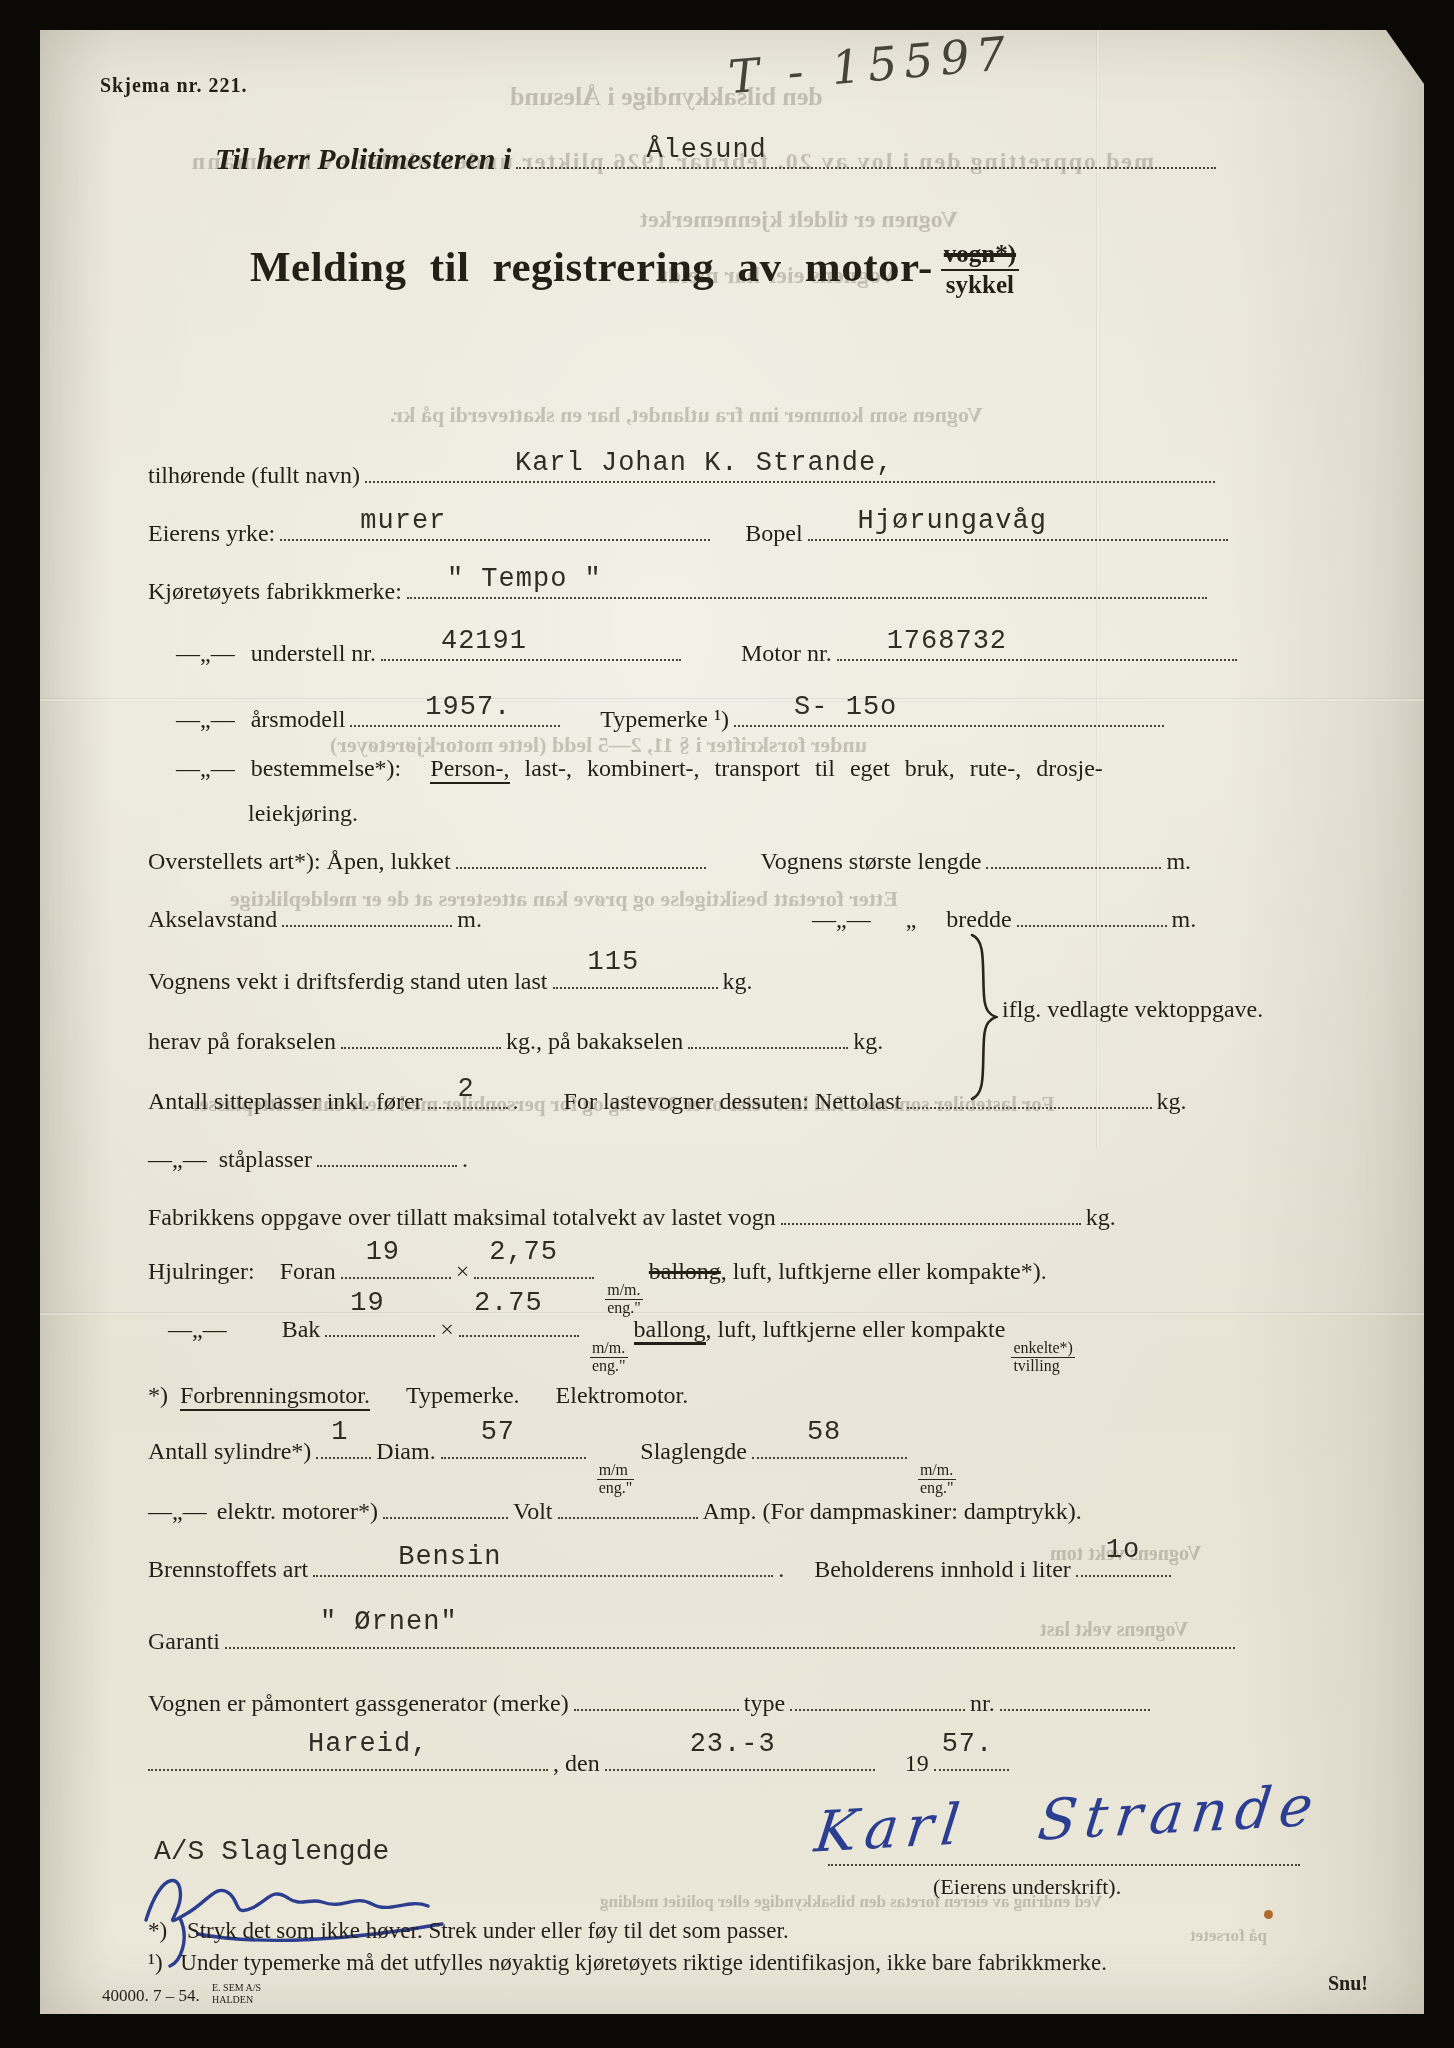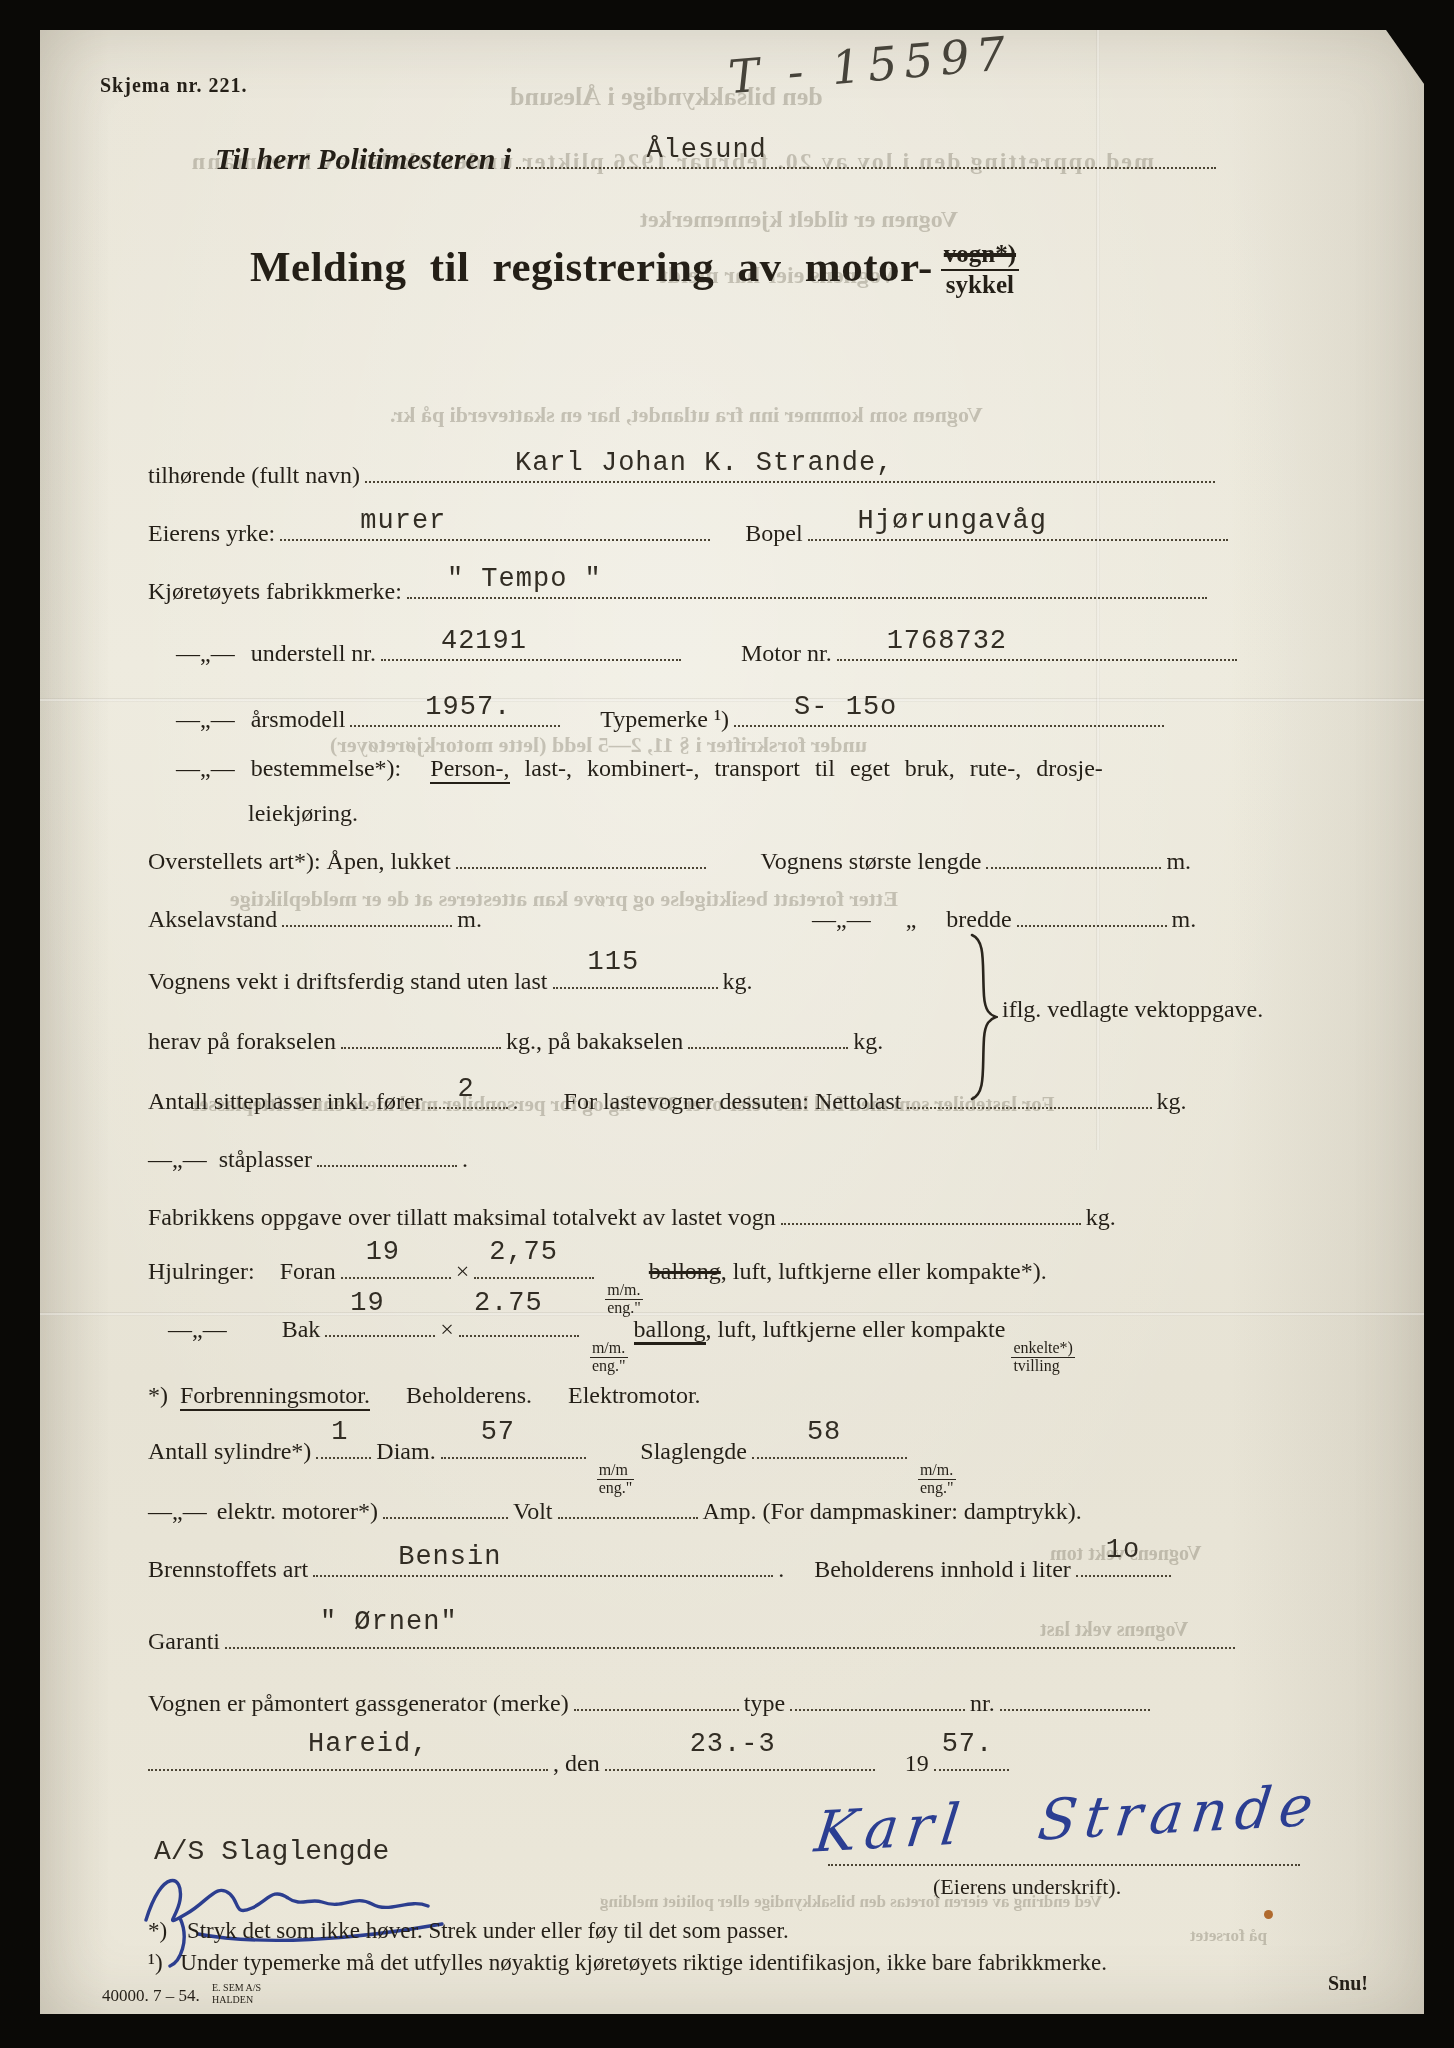--- a/index.html
+++ b/index.html
@@ -176,21 +176,21 @@
           <span class="fb">eng."</span>
         </span><span class="ub">ballong</span><span>, luft, luftkjerne eller kompakte</span><span class="frac">
           <span class="ft">enkelte*)</span>
           <span class="fb">tvilling</span>
         </span>
   </div>
 
   <div class="row" style="top:1352px;">
     <span>*)</span>
     <span class="u" style="margin-left:6px;">Forbrenningsmotor.</span>
-    <span style="margin-left:30px;">Beholderens.</span>
+    <span style="margin-left:30px;">Typemerke.</span>
     <span style="margin-left:30px;">Elektromotor.</span>
   </div>
 
   <div class="row" style="top:1408px;">
     <span>Antall sylindre*)</span><span class="fill" style="width:55px;"><span class="v up" style="left:15px;">1</span></span><span>Diam.</span><span class="fill" style="width:145px;"><span class="v up" style="left:40px;">57</span></span><span class="frac">
           <span class="ft">m/m</span>
           <span class="fb">eng."</span>
         </span><span>Slaglengde</span><span class="fill" style="width:155px;"><span class="v up" style="left:55px;">58</span></span><span class="frac">
           <span class="ft">m/m.</span>
           <span class="fb">eng."</span>

